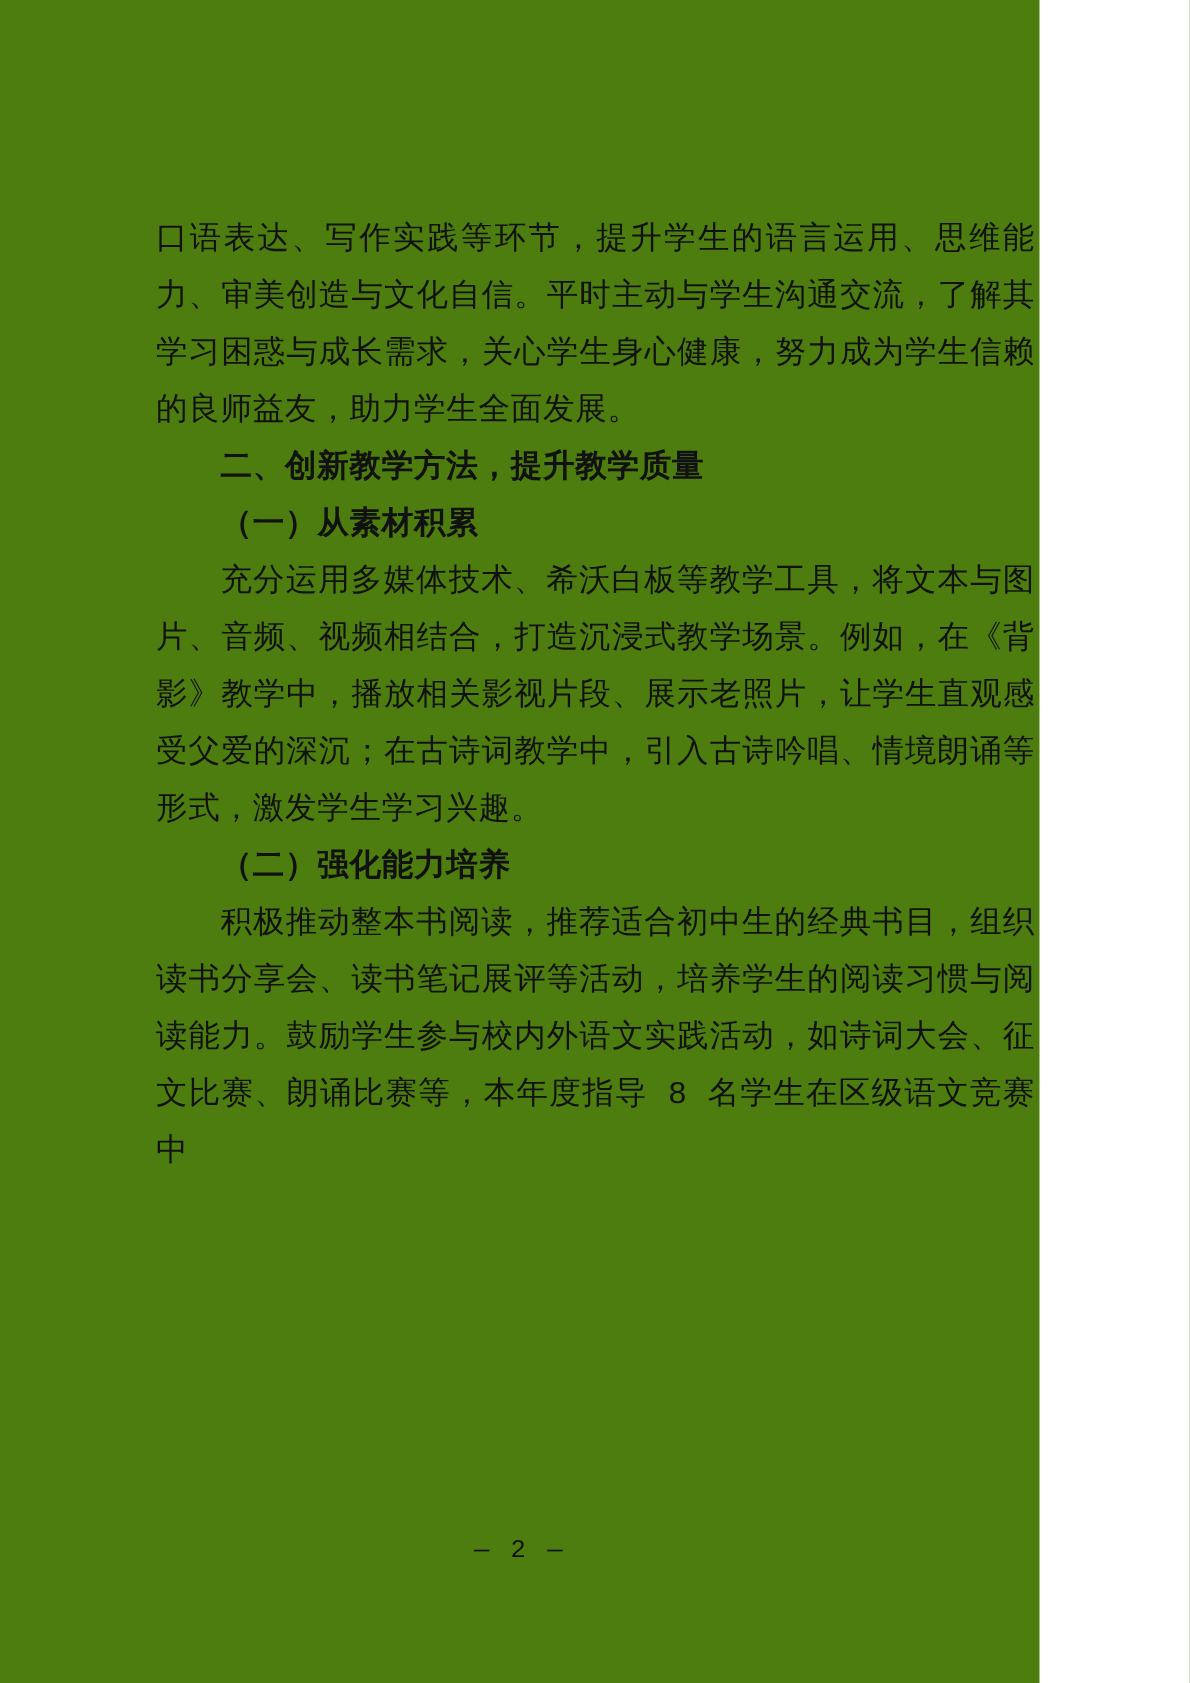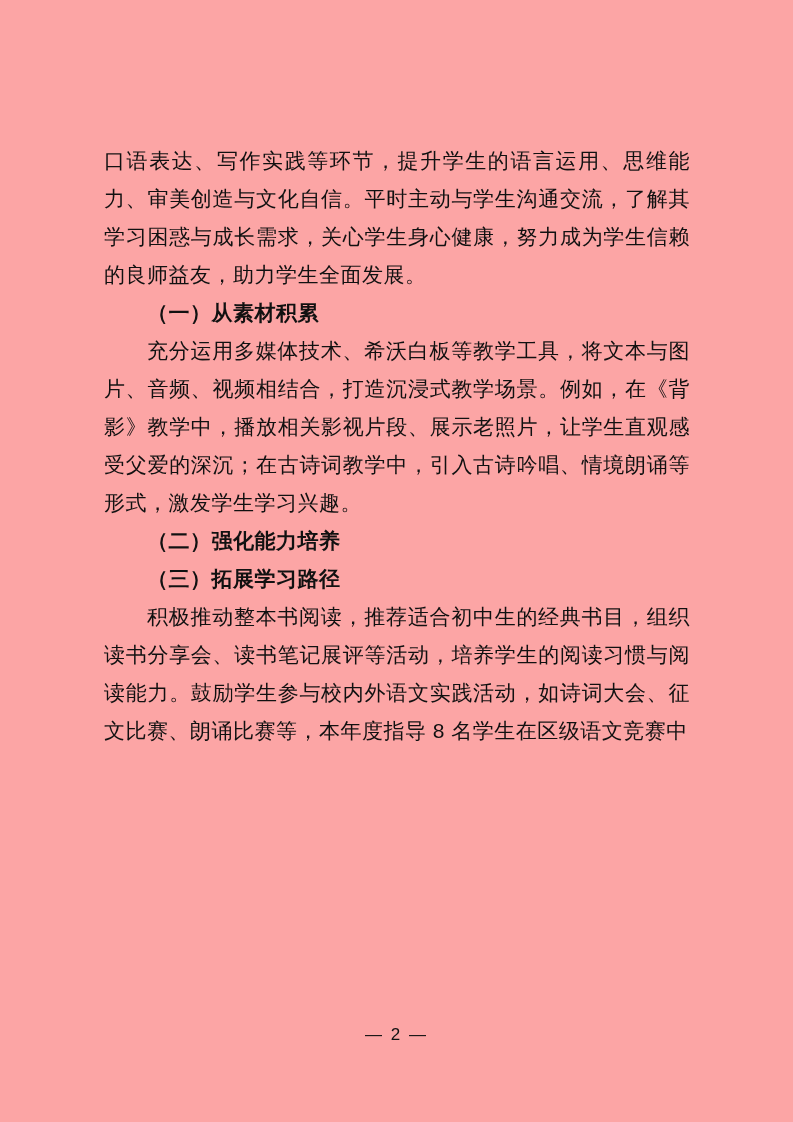--- a/index.html
+++ b/index.html
@@ -2,25 +2,25 @@
 <html><head>
 <meta charset="utf-8">
 <style>
   html, body {
     margin: 0;
     padding: 0;
     background: #ffffff;
   }
   .page {
     position: relative;
-    width: 793px;
+    width: 693px;
     height: 1122px;
-    background: #fca5a5;
+    background: #4d7c0f;
     overflow: hidden;
-    font-family: Liberation Sans, sans-serif;
+    font-family: Liberation Mono, monospace;
     color: #111111;
   }
   .content {
     position: absolute;
     left: 104px;
     top: 142px;
     width: 586px;
   }
   .content p {
     margin: 0;
@@ -48,22 +48,22 @@
     color: #111111;
     letter-spacing: 2px;
   }
 </style>
 </head>
 <body>
 
 <div class="page">
   <div class="content">
     <p class="para">口语表达、写作实践等环节，提升学生的语言运用、思维能力、审美创造与文化自信。平时主动与学生沟通交流，了解其学习困惑与成长需求，关心学生身心健康，努力成为学生信赖的良师益友，助力学生全面发展。</p>
+    <p class="indent bold">二、创新教学方法，提升教学质量</p>
     <p class="indent bold">（一）从素材积累</p>
     <p class="indent">充分运用多媒体技术、希沃白板等教学工具，将文本与图片、音频、视频相结合，打造沉浸式教学场景。例如，在《背影》教学中，播放相关影视片段、展示老照片，让学生直观感受父爱的深沉；在古诗词教学中，引入古诗吟唱、情境朗诵等形式，激发学生学习兴趣。</p>
     <p class="indent bold">（二）强化能力培养</p>
-    <p class="indent bold">（三）拓展学习路径</p>
     <p class="indent">积极推动整本书阅读，推荐适合初中生的经典书目，组织读书分享会、读书笔记展评等活动，培养学生的阅读习惯与阅读能力。鼓励学生参与校内外语文实践活动，如诗词大会、征文比赛、朗诵比赛等，本年度指导 8 名学生在区级语文竞赛中</p>
   </div>
   <div class="footer">
     <span>— 2 —</span>
   </div>
 </div>
 
 </body></html>

